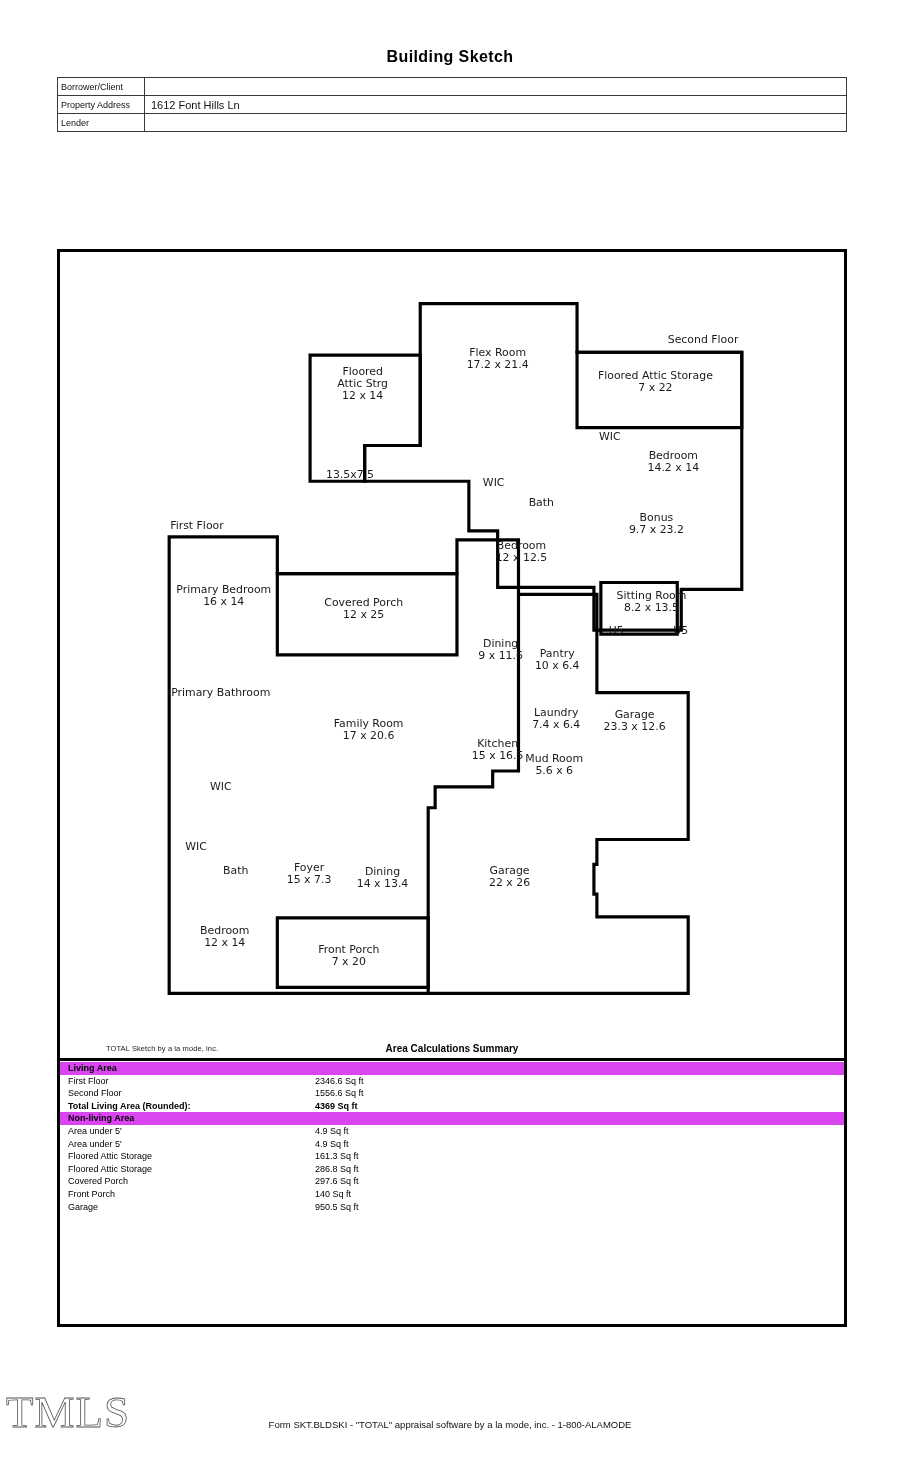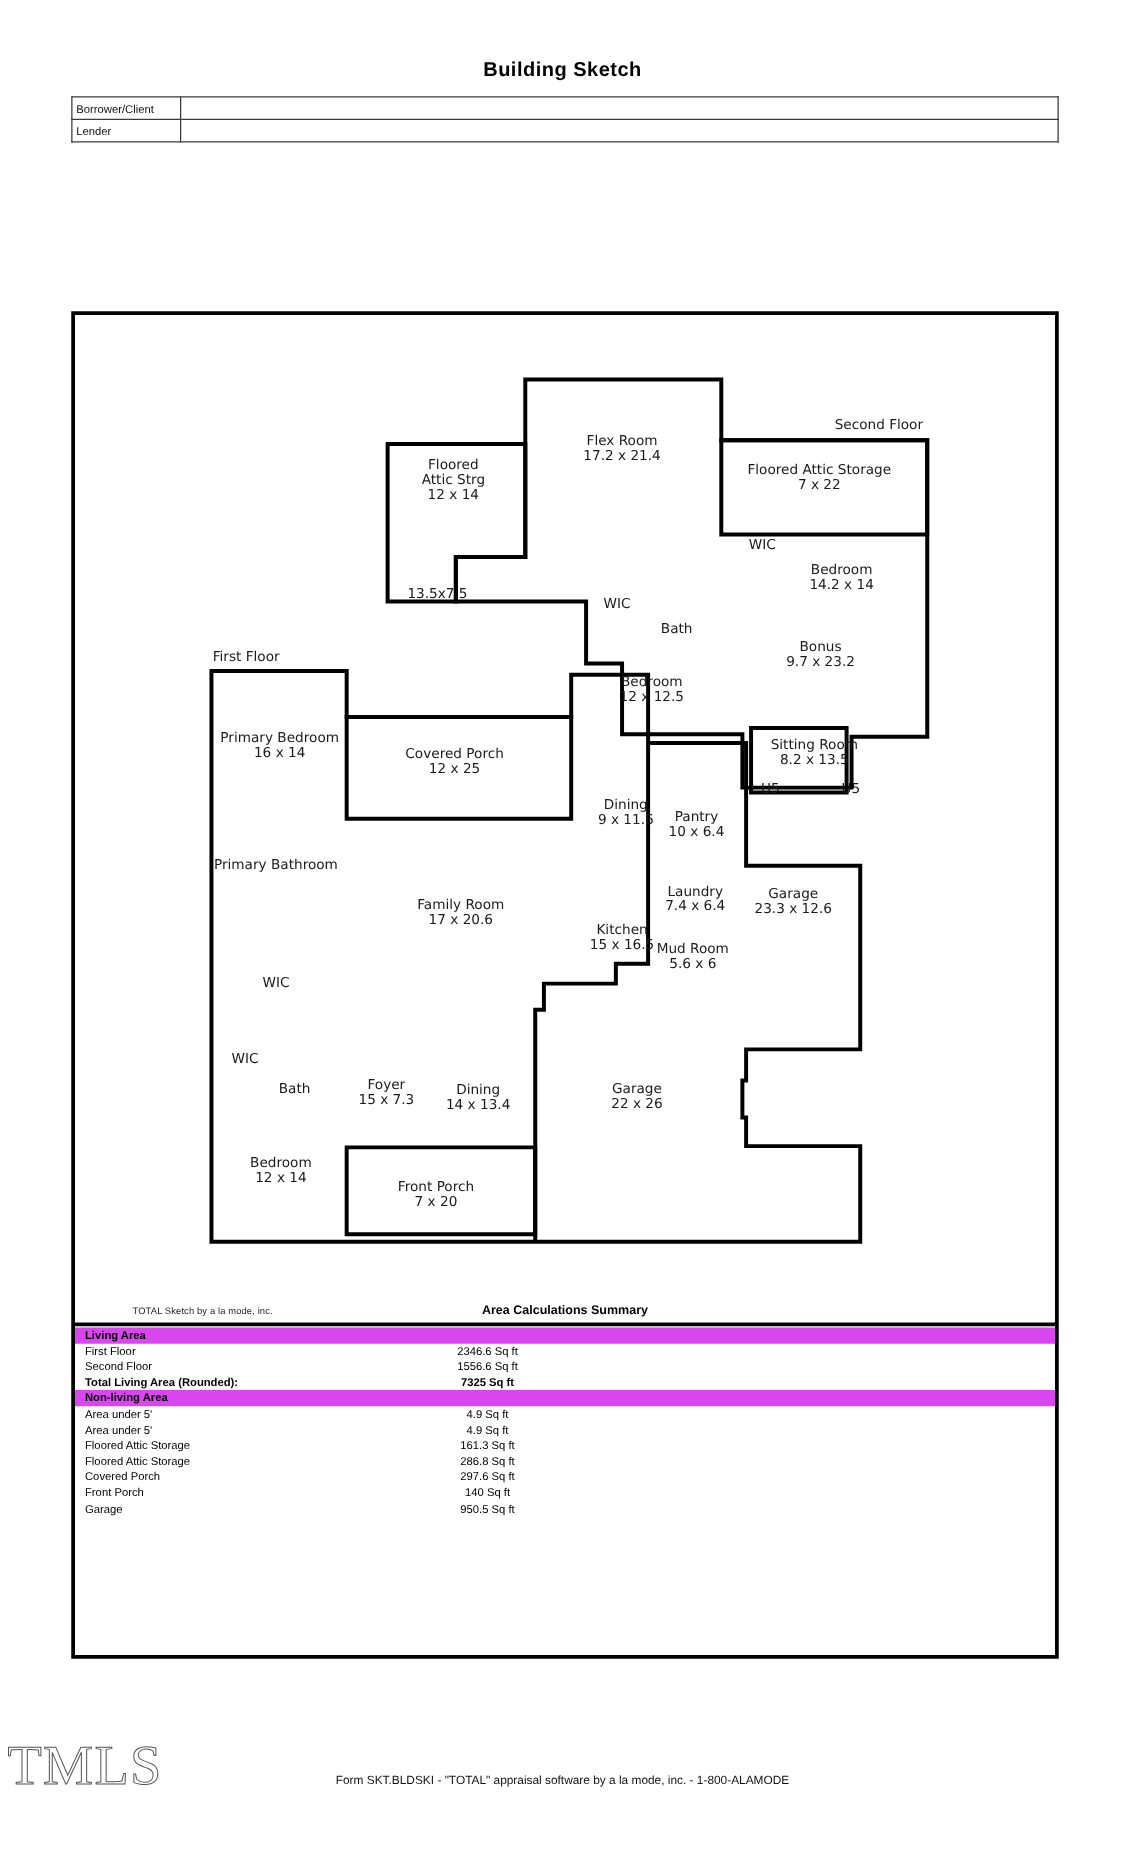--- a/index.html
+++ b/index.html
@@ -133,21 +133,21 @@
     position: absolute;
     left: 8px;
     top: 0;
     white-space: nowrap;
   }
   .calc-val {
     position: absolute;
     left: 255px;
     top: 0;
     width: 150px;
-    text-align: center;
+    text-align: left;
     white-space: nowrap;
   }
 
   
   .footer-note {
     position: absolute;
     left: 0;
     top: 1419px;
     width: 900px;
     text-align: center;
@@ -175,20 +175,28 @@
 <div class="doc-title">Building Sketch</div>
 
 <table class="id-table">
   <tbody>
       <tr>
     <td class="cell-w-lbl">
       <div class="id-lbl">Borrower/Client</div>
     </td>
     <td colspan="4">
       <div class="id-val"></div>
+    </td>
+  </tr>
+  <tr>
+    <td class="cell-w-lbl">
+      <div class="id-lbl">Property Address</div>
+    </td>
+    <td colspan="4">
+      <div class="id-val">1612 Font Hills Ln</div>
     </td>
   </tr>
   <tr>
     <td class="cell-w-lbl">
       <div class="id-lbl">Lender</div>
     </td>
     <td colspan="4">
       <div class="id-val"></div>
     </td>
   </tr>
@@ -300,21 +308,21 @@
       <div class="calc-row">
         <div class="calc-name">First Floor</div>
         <div class="calc-val">2346.6 Sq ft</div>
       </div>
       <div class="calc-row">
         <div class="calc-name">Second Floor</div>
         <div class="calc-val">1556.6 Sq ft</div>
       </div>
       <div class="calc-row total">
         <div class="calc-name">Total Living Area (Rounded):</div>
-        <div class="calc-val">7325 Sq ft</div>
+        <div class="calc-val">4369 Sq ft</div>
       </div>
       <div class="calc-row band">
         <div class="calc-name">Non-living Area</div>
       </div>
       <div class="calc-row">
         <div class="calc-name">Area under 5'</div>
         <div class="calc-val">4.9 Sq ft</div>
       </div>
       <div class="calc-row">
         <div class="calc-name">Area under 5'</div>

